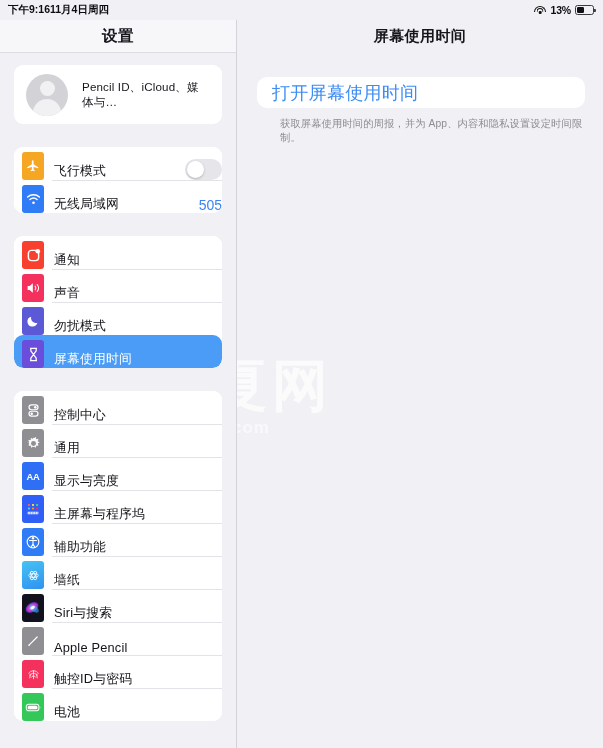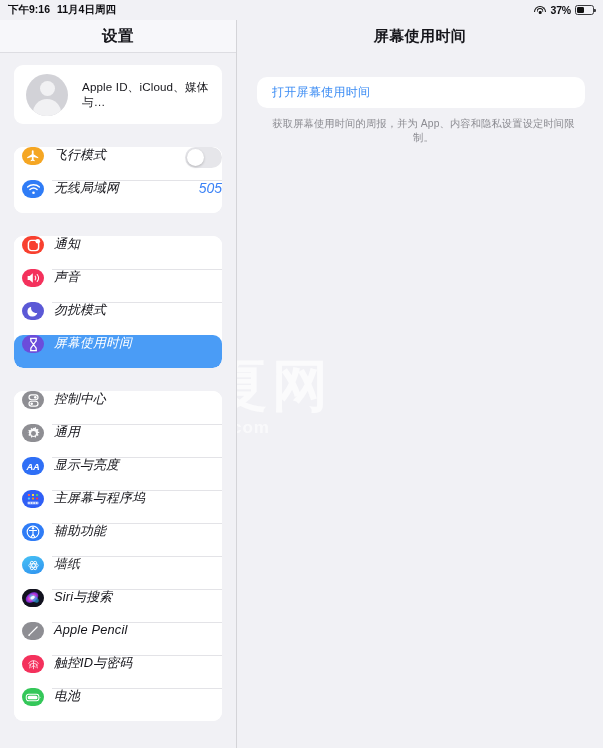--- a/index.html
+++ b/index.html
@@ -13,21 +13,21 @@
   .screen { position: relative; width: 603px; height: 748px; display: flex; flex-direction: column; background:#f1f1f5; }
 
   
   .statusbar {
     height: 20px; flex: 0 0 20px;
     display: flex; align-items: center;
     font-size: 10.5px; color: #0d0d11; font-weight: 600;
     padding: 0 9px 0 8px;
     position: relative; z-index: 6;
   }
-  .sb-left { display:flex; align-items:center; gap:7px; width: 229px; }
+  .sb-left { display:flex; align-items:center; width: 229px; }
   .sb-spacer { flex: 1; }
   .sb-right { display: flex; align-items: center; gap: 4px; }
   .wifi-ic { width: 13px; height: 10px; position: relative; display:inline-block; }
   .wifi-ic i { position: absolute; border: 1.3px solid #111; border-bottom: none;
     border-radius: 50% 50% 0 0 / 100% 100% 0 0; left: 50%; transform: translateX(-50%); }
   .wifi-ic i.a { width: 12px; height: 6px; top: 1px; }
   .wifi-ic i.b { width: 7px; height: 3.6px; top: 3.4px; }
   .wifi-ic i.c { width: 2.6px; height: 2.6px; top: 6.4px; background:#111; border-radius:50%; border:none; }
   .batt { width: 19px; height: 9.5px; border: 1.2px solid #3b3b3f; border-radius: 2.6px; position: relative; display:inline-block; }
   .batt::after { content:""; position:absolute; right:-2.6px; top:2.6px; width:1.6px; height:3.6px; background:#3b3b3f; border-radius:0 1px 1px 0; }
@@ -54,36 +54,36 @@
     border-bottom: 1px solid #dddde2;
     letter-spacing: 0.4px;
   }
   .side-scroll { flex: 1; overflow: hidden; padding: 0 14px; }
 
   .group { background: #fff; border-radius: 9px; overflow: hidden; }
   .gap-lg { height: 23px; }
   .gap-sm { height: 12px; }
 
   .row {
-    display: flex; align-items: flex-start;
+    display: flex; align-items: flex-end;
     height: 33px; padding-left: 8px; 
-    position: relative; background: #fff; font-style: italic;
+    position: relative; background: #fff;
   }
   .row + .row::before {
     content: ""; position: absolute; left: 38px; right: 0; top: 0; height: 1px;
     background: #e3e3e7;
   }
   .row.sel { background: #4a9cf6; border-radius: 9px; }
   .row.sel::before { display: none; }
   .row-label { font-size: 12.8px; color: #14141a; letter-spacing: 0.2px; white-space: nowrap; }
   .row.sel .row-label { color: #fff; }
   .row-val { margin-left: auto; font-size: 14px; color: #3b82f6; }
 
   .ic {
-    width: 22px; height: 18px; border-radius: 9px;
+    width: 22px; height: 28px; border-radius: 3px;
     margin-right: 10px; flex: 0 0 22px;
     display: flex; align-items: center; justify-content: center;
     position: relative; overflow: hidden;
   }
   .ic svg { display: block; }
 
   
   .acct { display: flex; align-items: center; height: 59px; padding: 0 12px; background:#fff; }
   .avatar { width: 42px; height: 42px; border-radius: 50%; background: #d2d2d7; position: relative; overflow: hidden; flex:0 0 42px;}
   .avatar::before { content:""; position:absolute; width:15px; height:15px; border-radius:50%; background:#f1f1f3; left:13.5px; top:7px; }
@@ -99,24 +99,24 @@
   .detail { flex: 1; background: #f1f1f5; position: relative; overflow: hidden; display:flex; flex-direction:column; }
   .det-head {
     height: 33px; flex:0 0 33px;
     display: flex; align-items: center; justify-content: center;
     font-size: 15px; font-weight: 700; color: #15151a; letter-spacing: 0.4px;
   }
   .det-body { flex:1; padding: 24px 18px 0 20px; position: relative; z-index: 2; }
   .card-btn {
     background: #fff; border-radius: 10px; height: 31px;
     display: flex; align-items: center; padding-left: 15px;
-    font-size: 12px; color: #3b8cf4; letter-spacing: 0.3px; font-weight: 500;
+    font-size: 18px; color: #3b8cf4; letter-spacing: 0.3px; font-weight: 500;
   }
   .card-note {
-    margin: 9px 0 0 5px; font-size: 10.3px; color: #8c8c92; letter-spacing: 0.1px; line-height: 1.4; text-align: center;
+    margin: 9px 0 0 23px; font-size: 10.3px; color: #8c8c92; letter-spacing: 0.1px; line-height: 1.4;
   }
 
   
   .watermark {
     position: absolute; left: 150px; top: 330px; width: 330px; height: 95px;
     display: flex; flex-direction: column; align-items: flex-start; justify-content: center;
     pointer-events: none; z-index: 1; user-select: none;
   }
   .wm-cn { font-size: 56px; font-weight: 700; color: #ffffff; opacity: .72; letter-spacing: 5px; line-height: 1; }
   .wm-en { font-size: 17px; font-weight: 700; color: #ffffff; opacity: .6; letter-spacing: 1px; margin-top: 4px; }
@@ -131,39 +131,39 @@
       <span>下午9:16</span>
       <span>11月4日周四</span>
     </div>
     <div class="sb-spacer"></div>
     <div class="sb-right">
       <span class="wifi-ic">
           <i class="a"></i>
           <i class="b"></i>
           <i class="c"></i>
         </span>
-      <span class="pct">37%</span>
+      <span class="pct">13%</span>
       <span class="batt">
           <span style="width: 42%;"></span>
         </span>
     </div>
   </div>
 
   <div class="body">
 
     <div class="sidebar">
       <div class="side-head">设置</div>
       <div class="side-scroll">
 
         <div class="gap-sm"></div>
 
         <div class="group">
           <div class="acct">
             <div class="avatar"></div>
-            <div class="acct-txt">Apple ID、iCloud、媒体与…</div>
+            <div class="acct-txt">Pencil ID、iCloud、媒体与…</div>
           </div>
         </div>
 
         <div class="gap-lg"></div>
 
         <div class="group">
 
           <div class="row">
             <div class="ic" style="background:#f5a623">
               <svg width="14" height="14" viewBox="0 0 24 24">

